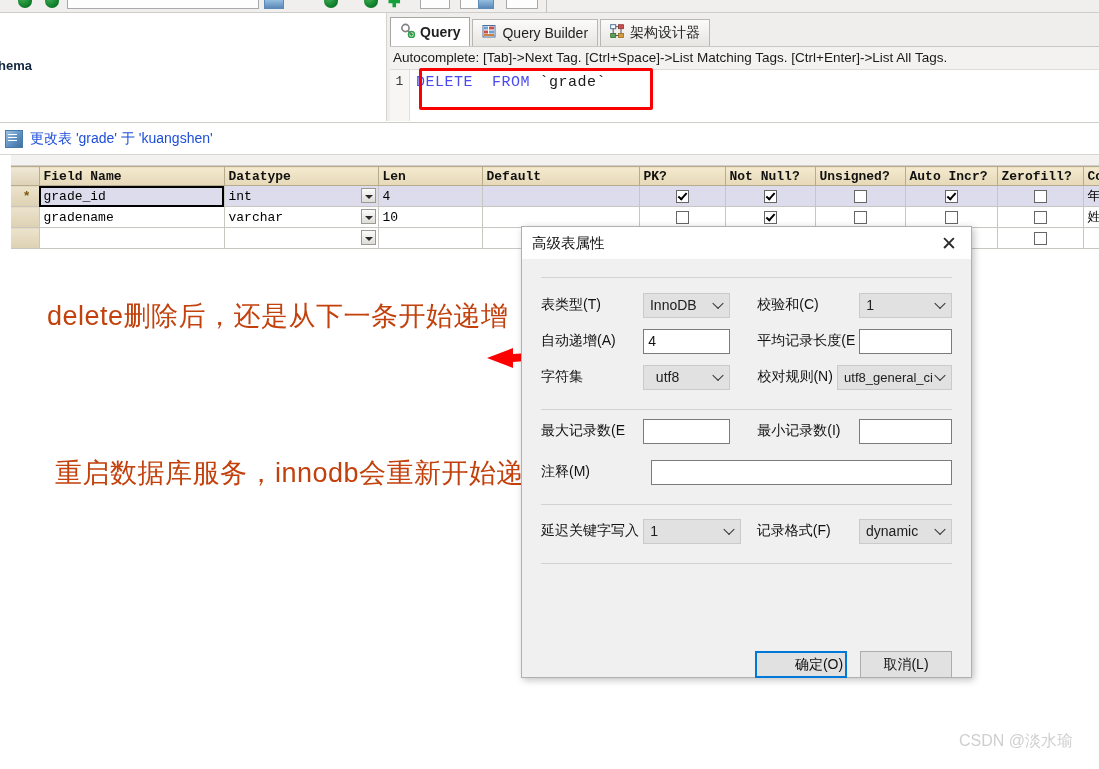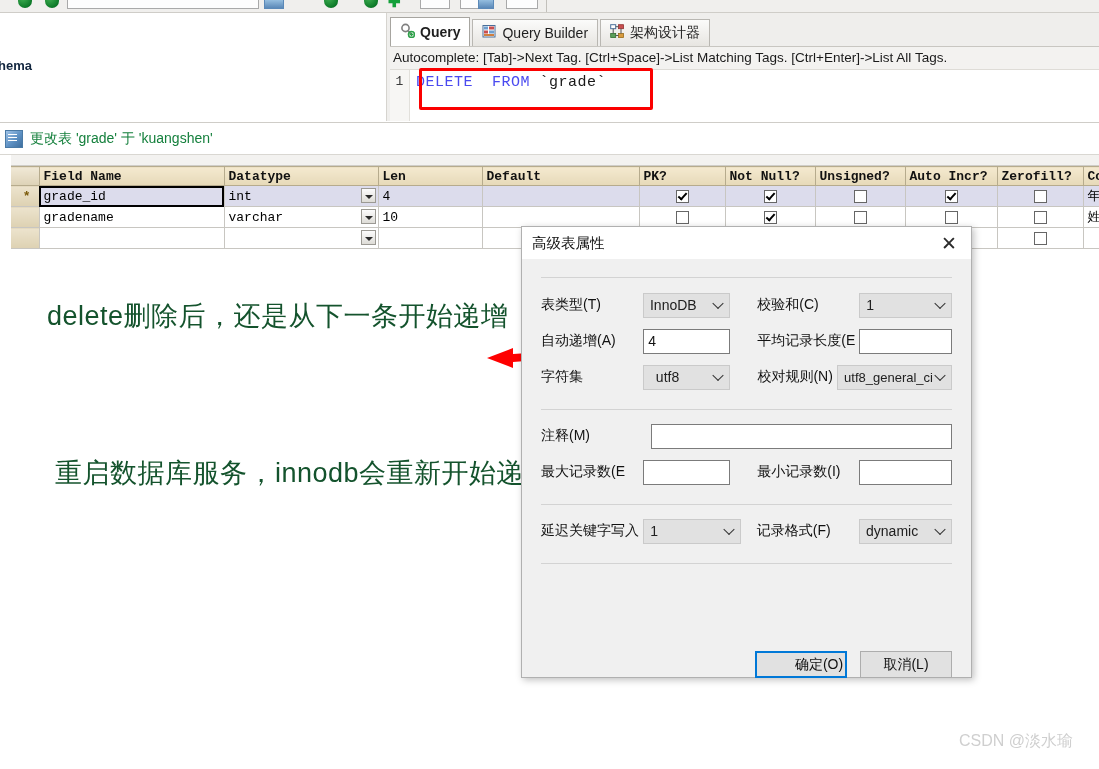--- a/index.html
+++ b/index.html
@@ -206,21 +206,21 @@
   #editor-title-icon::after {
     content: "";
     position: absolute;
     left: 2px; top: 3px;
     width: 9px; height: 1px;
     background: #ffffff;
     box-shadow: 0 3px 0 #ffffff, 0 6px 0 #ffffff;
   }
   #editor-title-text {
     font-size: 14px;
-    color: #15803d;
+    color: #1d4ed8;
   }
 
   
   #grid {
     position: absolute;
     left: 0; top: 155px;
     width: 1099px;
     height: 103px;
     background: #ffffff;
     overflow: hidden;
@@ -311,21 +311,21 @@
     width: 3px; height: 7px;
     border: solid #000;
     border-width: 0 2px 2px 0;
     transform: rotate(42deg);
   }
   .cn { font-family: "Liberation Sans", sans-serif; }
 
   
   .annot {
     position: absolute;
-    color: #14532d;
+    color: #c2410c;
     font-size: 27px;
     font-family: "Liberation Sans", sans-serif;
     white-space: nowrap;
     letter-spacing: 0.5px;
   }
   #annot1 { left: 47px; top: 298px; }
   #annot2 { left: 55px; top: 455px; }
   #arrow {
     position: absolute;
     left: 487px; top: 344px;
@@ -652,30 +652,30 @@
       </div>
       <div class="lbl" style="width:86px; margin-left:27px;">校对规则(N)</div>
       <div class="sel" style="width:123px; font-size:13px;">
         <span>utf8_general_ci</span>
         <span class="chev"></span>
       </div>
     </div>
 
     <div class="hr" style="margin-top:17px;"></div>
 
-    <div class="frm-row" style="margin-top:11px;">
-      <div class="lbl" style="width:110px;">注释(M)</div>
-      <div class="txt" style="width:302px;"></div>
-    </div>
-
     <div class="frm-row">
       <div class="lbl" style="width:110px;">最大记录数(E</div>
       <div class="txt" style="width:93px;"></div>
       <div class="lbl" style="width:110px; margin-left:27px;">最小记录数(I)</div>
       <div class="txt" style="width:99px;"></div>
+    </div>
+
+    <div class="frm-row" style="margin-top:11px;">
+      <div class="lbl" style="width:110px;">注释(M)</div>
+      <div class="txt" style="width:302px;"></div>
     </div>
 
     <div class="hr" style="margin-top:17px;"></div>
 
     <div class="frm-row" style="margin-top:11px;">
       <div class="lbl" style="width:110px;">延迟关键字写入</div>
       <div class="sel" style="width:104px;">
         <span>1</span>
         <span class="chev"></span>
       </div>

